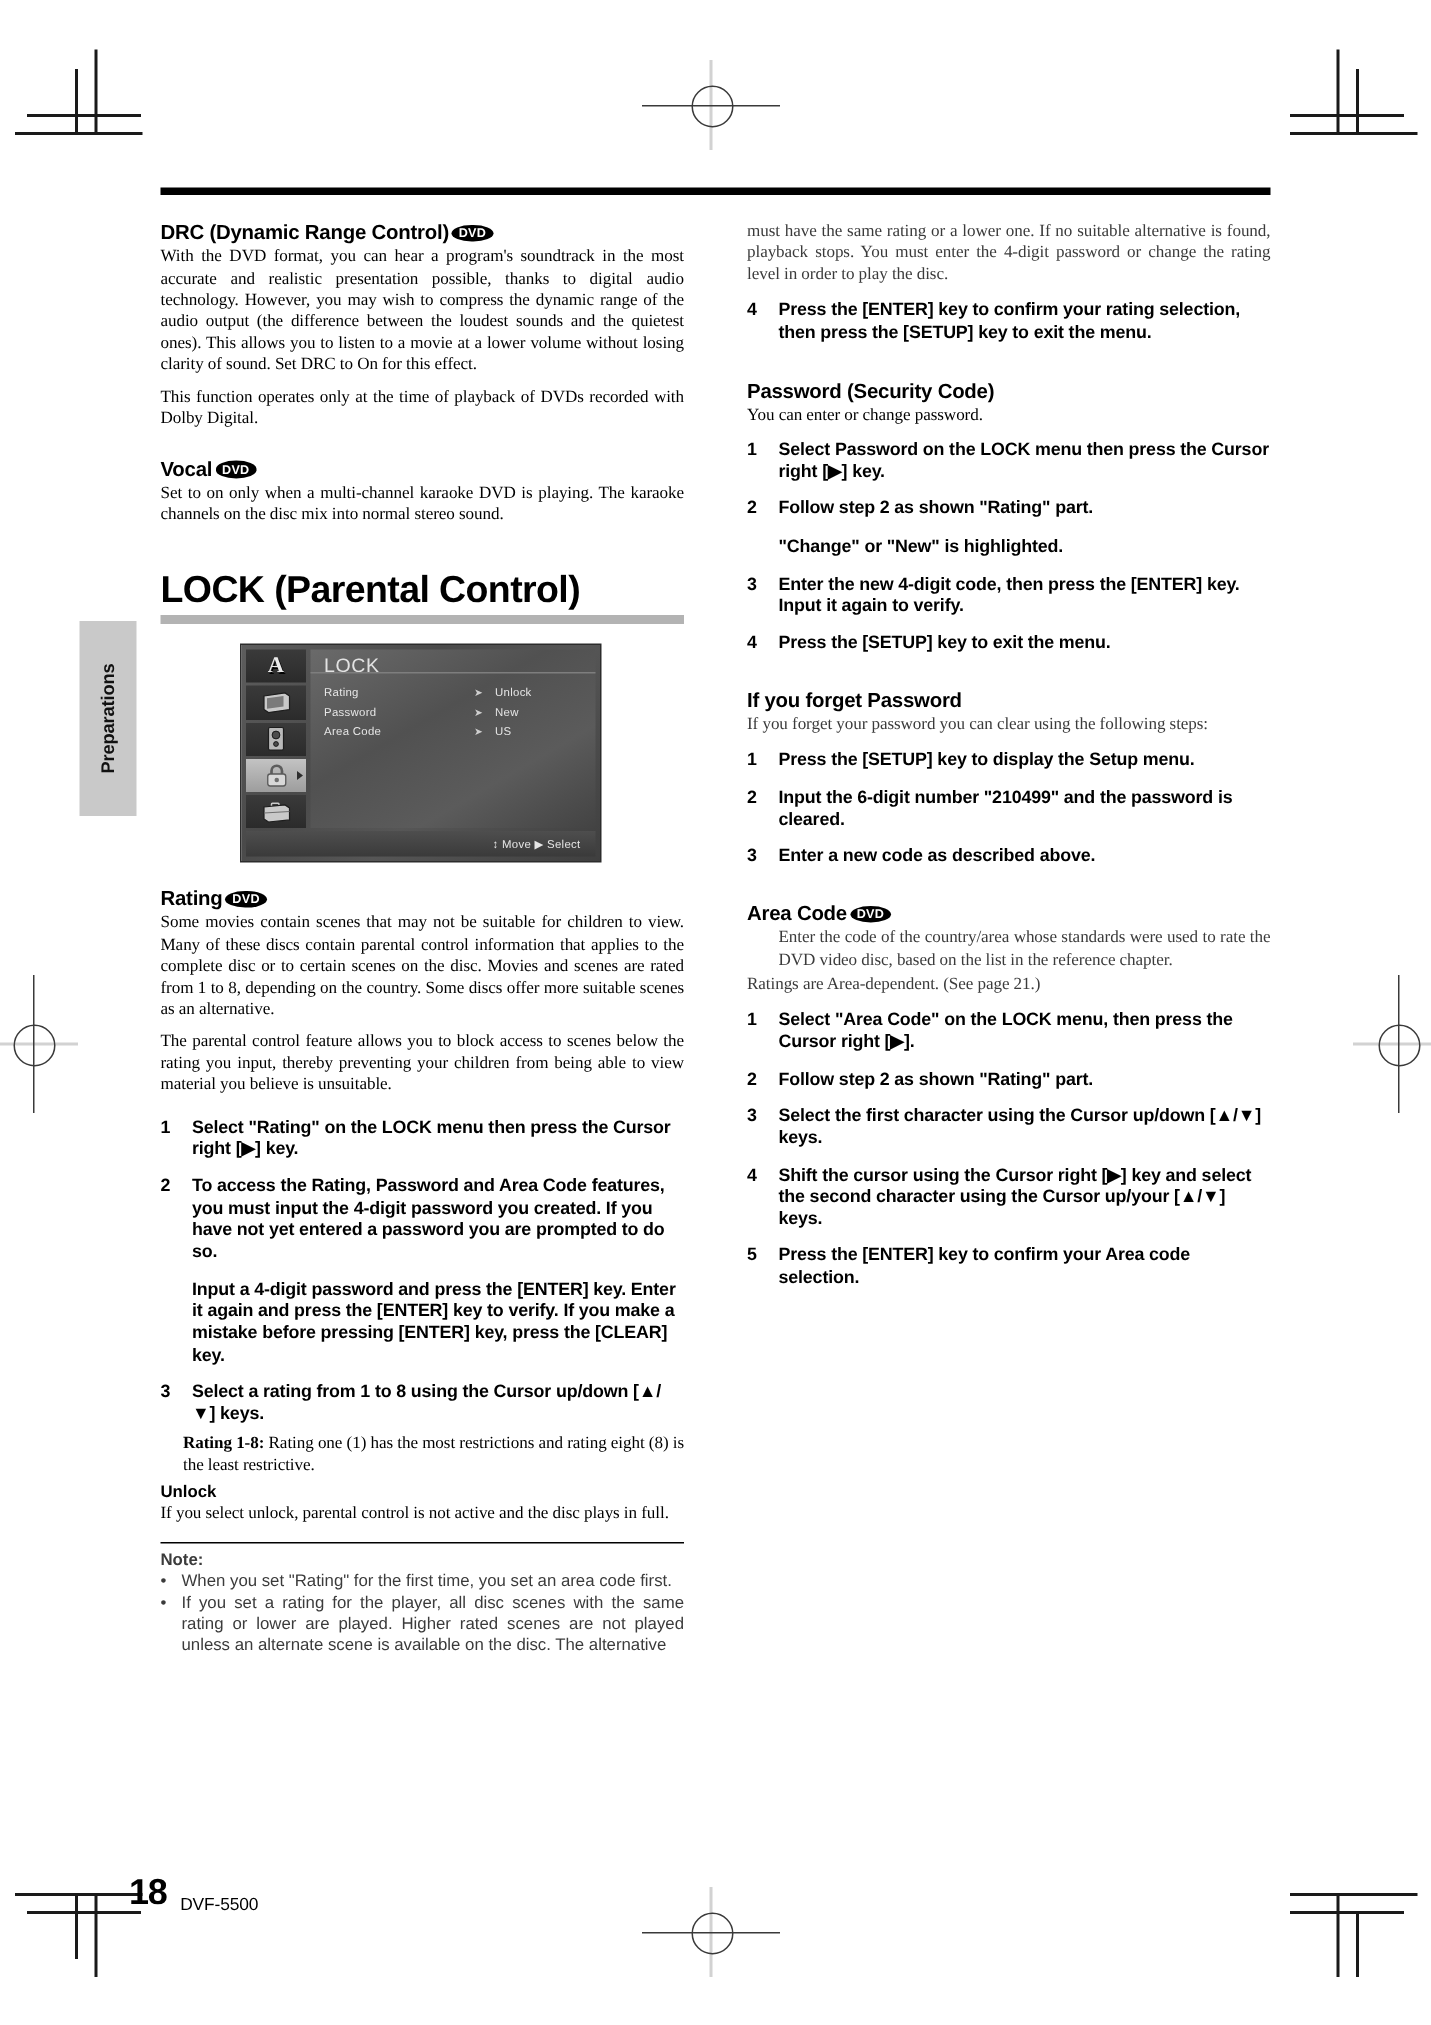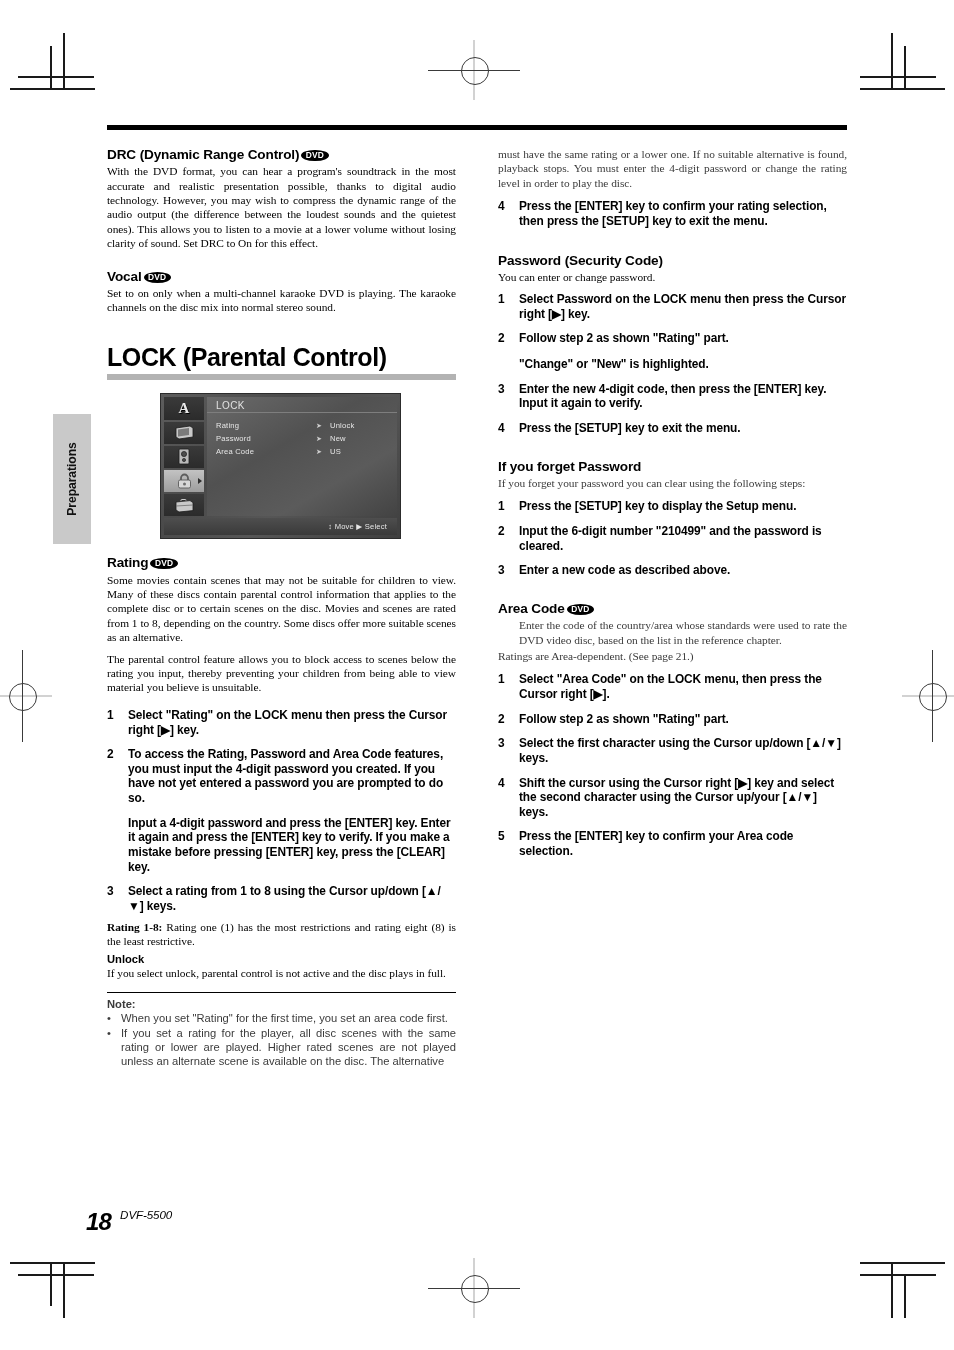--- a/index.html
+++ b/index.html
@@ -228,21 +228,21 @@
     text-shadow: 1px 1px 0 #000;
   }
   .osd-right {
     position: absolute;
     left: 46px; top: 3px; right: 3px; bottom: 22px;
     background: linear-gradient(150deg, #6a6a6a 0%, #515151 40%, #5b5b5b 70%, #434343 100%);
   }
   .osd-title {
     position: absolute;
     left: 9px; top: 3px;
-    font-size: 10px;
+    font-size: 13px;
     color: #e2e2e2;
     letter-spacing: 0.4px;
   }
   .osd-titlerule {
     position: absolute;
     left: 0; top: 15px; right: 0; height: 1px;
     background: #7e7e7e;
   }
   .osd-rows {
     position: absolute;
@@ -273,24 +273,23 @@
     color: #e6e6e6;
     letter-spacing: 0.2px;
   }
 
   
   .osd-ico svg { display: block; }
 
   
   .footer {
     position: absolute;
-    left: 86px; top: 1208px;
+    left: 86px; top: 1248px;
     display: flex;
-    align-items: flex-start;
-    font-style: italic;
+    align-items: flex-end;
   }
   .footer .pageno {
     font-size: 24px;
     font-weight: bold;
     letter-spacing: -0.8px;
   }
   .footer .model {
     font-size: 11.6px;
     margin-left: 9px;
     letter-spacing: -0.1px;
@@ -348,20 +347,21 @@
 <div class="page">
 
   <div class="head-rule"></div>
 
   <div class="cols">
 
     <div class="col col-left">
 
       <h2 class="sec"><span>DRC (Dynamic Range Control)</span><span class="dvd-badge">DVD</span></h2>
       <p class="body">With the DVD format, you can hear a program's soundtrack in the most accurate and realistic presentation possible, thanks to digital audio technology. However, you may wish to compress the dynamic range of the audio output (the difference between the loudest sounds and the quietest ones). This allows you to listen to a movie at a lower volume without losing clarity of sound. Set DRC to On for this effect.</p>
+      <p class="body">This function operates only at the time of playback of DVDs recorded with Dolby Digital.</p>
 
       <h2 class="sec" style="margin-top:18px;"><span>Vocal</span><span class="dvd-badge">DVD</span></h2>
       <p class="body last">Set to on only when a multi-channel karaoke DVD is playing. The karaoke channels on the disc mix into normal stereo sound.</p>
 
       <h1 class="big" style="margin-top:29px;">LOCK (Parental Control)</h1>
       <div class="big-rule"></div>
 
       <div class="osd">
         <div class="osd-rail">
 
@@ -445,21 +445,21 @@
         <div class="num">2</div>
         <div class="txt">To access the Rating, Password and Area Code features, you must input the 4-digit password you created. If you have not yet entered a password you are prompted to do so.</div>
       </div>
       <div class="substep" style="margin-top:10px;">Input a 4-digit password and press the [ENTER] key. Enter it again and press the [ENTER] key to verify. If you make a mistake before pressing [ENTER] key, press the [CLEAR] key.</div>
 
       <div class="step" style="margin-bottom:6px;">
         <div class="num">3</div>
         <div class="txt">Select a rating from 1 to 8 using the Cursor up/down [▲/▼] keys.</div>
       </div>
 
-      <p class="body" style="margin-bottom:5px;"><span class="inline-bold">Rating 1-8:</span><span> Rating one (1) has the most restrictions and rating eight (8) is the least restrictive.</span></p>
+      <p class="body" style="margin-bottom:5px;margin-left:15px;"><span class="inline-bold">Rating 1-8:</span><span> Rating one (1) has the most restrictions and rating eight (8) is the least restrictive.</span></p>
 
       <div class="note-title">Unlock</div>
       <p class="body" style="margin-bottom:0;">If you select unlock, parental control is not active and the disc plays in full.</p>
 
       <div class="note-rule" style="margin-top:11px;"></div>
       <div class="note-title" style="color:#3b3b3b;">Note:</div>
 
       <div class="note-item">
         <span class="bullet">•</span>
         <span class="ntxt">When you set "Rating" for the first time, you set an area code first.</span>

